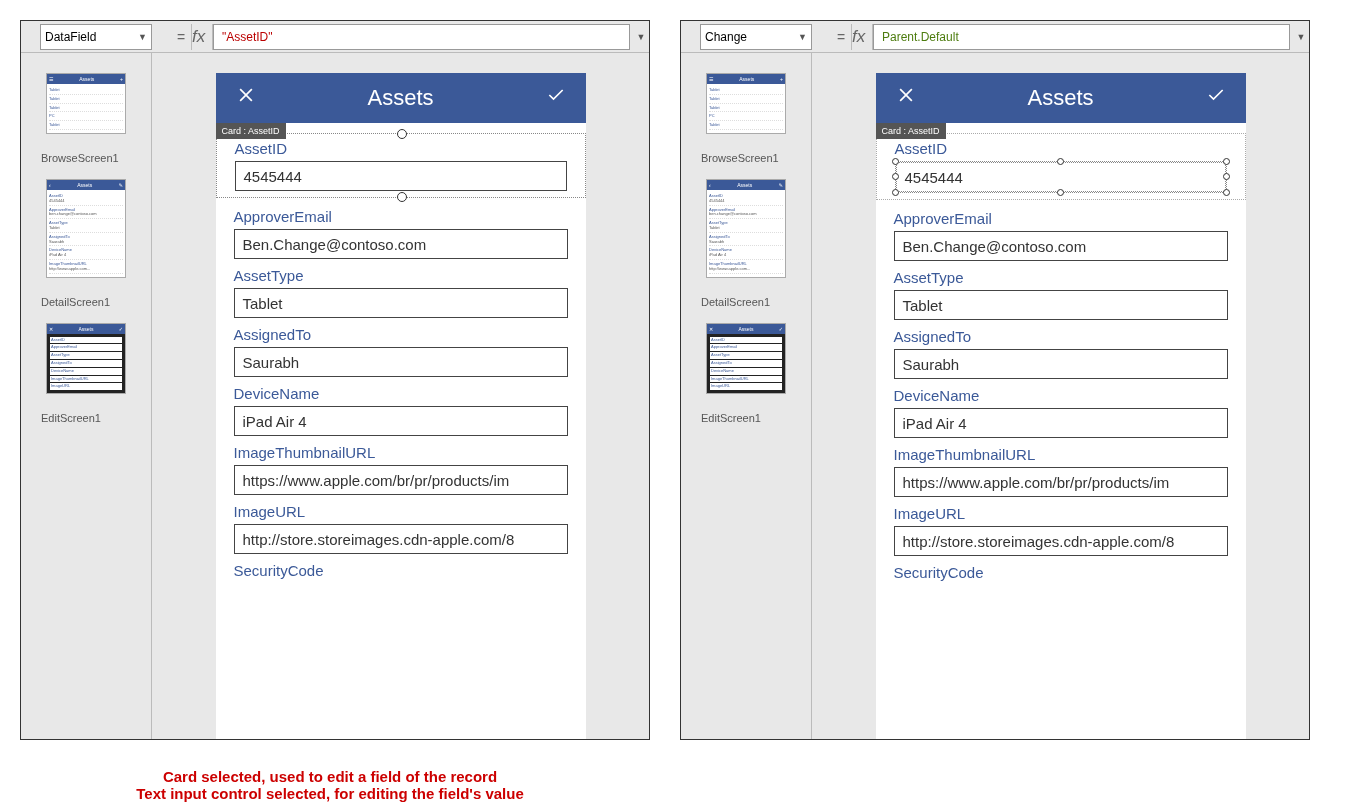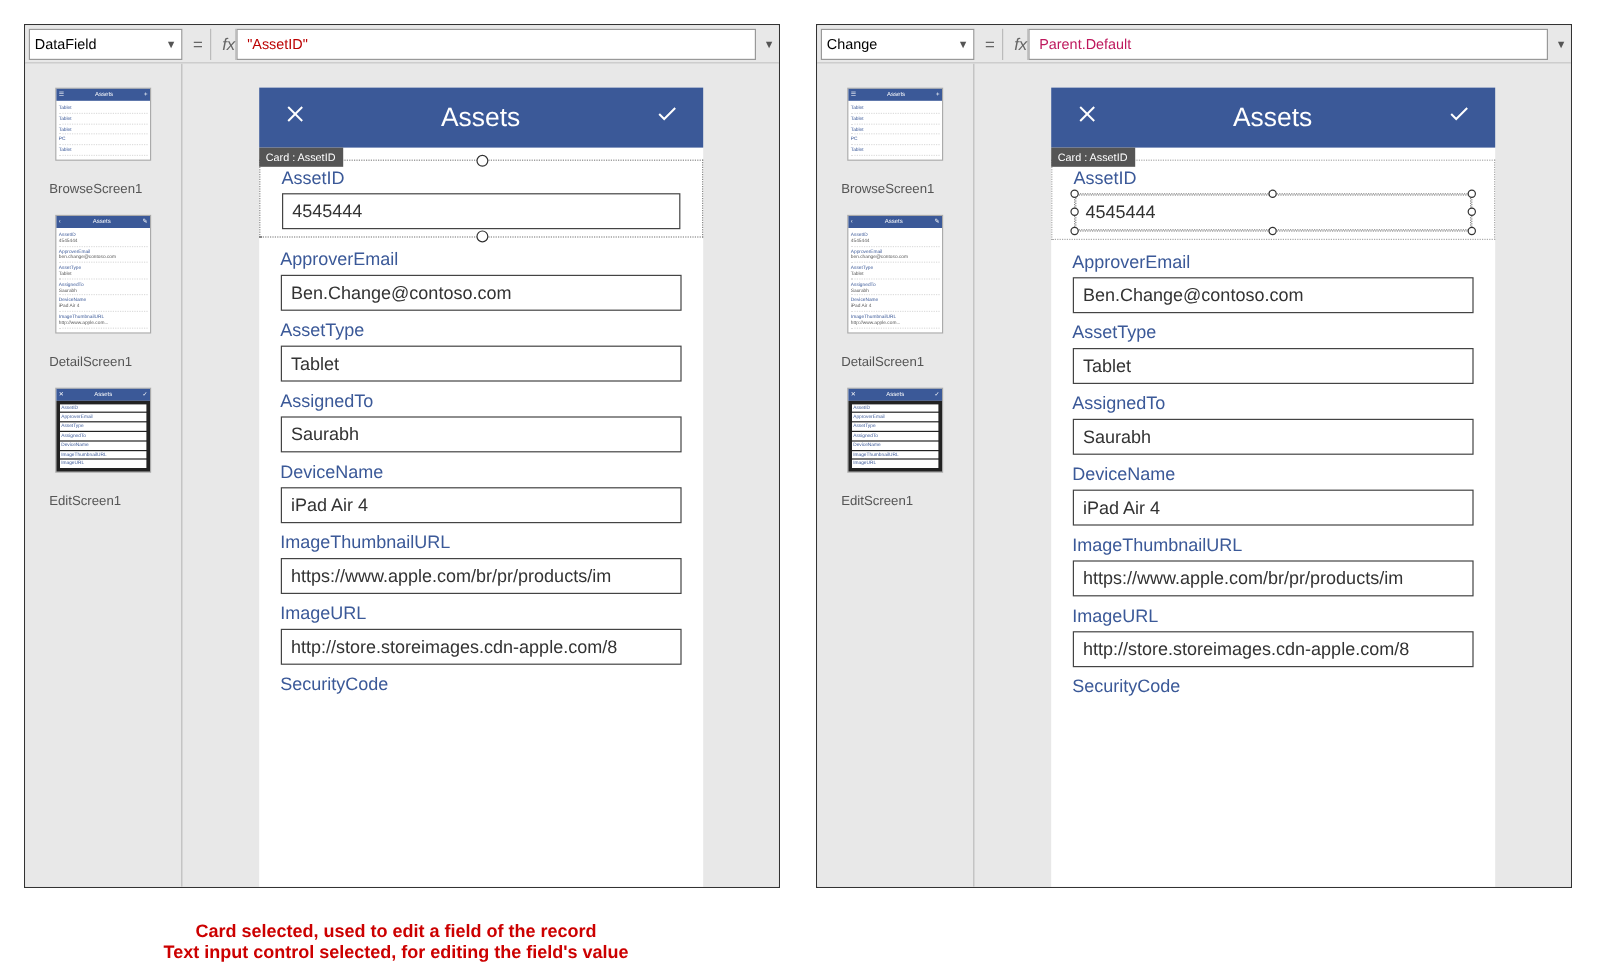--- a/index.html
+++ b/index.html
@@ -1,25 +1,25 @@
 <!DOCTYPE html>
 <html><head>
   <meta charset="utf-8">
   <style>
     * { margin: 0; padding: 0; box-sizing: border-box; font-family: "Segoe UI", Arial, sans-serif; }
     body { background: #fff; width: 1351px; height: 812px; position: relative; }
     .container { display: flex; gap: 30px; padding: 20px; }
     .pane { width: 630px; height: 720px; border: 1px solid #333; display: flex; flex-direction: column; }
     .formula-bar { display: flex; align-items: center; height: 32px; background: #e8e8e8; border-bottom: 1px solid #bbb; }
-    .property-select { width: 128px; height: 26px; background: #fff; border: 1px solid #999; margin: 3px; font-size: 12px; padding: 0 4px; display: flex; align-items: center; justify-content: space-between; }
+    .property-select { width: 112px; height: 26px; background: #fff; border: 1px solid #999; margin: 19px; font-size: 12px; padding: 0 4px; display: flex; align-items: center; justify-content: space-between; }
     .property-select span.chev { font-size: 9px; color: #555; }
     .equals { width: 20px; text-align: center; color: #666; font-size: 14px; }
-    .fx-icon { width: 22px; font-style: italic; text-align: right; color: #666; font-size: 14px; border-left: 1px solid #bbb; border-right: 1px solid #bbb; height: 26px; line-height: 26px; }
+    .fx-icon { width: 22px; font-style: italic; text-align: left; color: #666; font-size: 17px; border-left: 1px solid #bbb; border-right: 1px solid #bbb; height: 26px; line-height: 26px; }
     .formula-text { flex: 1; background: #fff; height: 26px; margin: 3px 3px 3px 0; border: 1px solid #999; padding: 0 8px; font-size: 12px; display: flex; align-items: center; color: #b00; }
-    .formula-text.blk { color: #be185d; }
+    .formula-text.blk { color: #4d7c0f; }
     .formula-chev { width: 16px; text-align: center; font-size: 9px; color: #555; }
     .main-area { flex: 1; display: flex; background: #e8e8e8; overflow: hidden; }
     .thumbs { width: 130px; display: flex; flex-direction: column; padding: 20px 5px; gap: 5px; overflow: hidden; }
     .thumb-wrap { }
     .thumb { width: 80px; margin: 0 auto 4px; background: #fff; border: 1px solid #aaa; font-size: 4px; line-height: 1.2; }
     .thumb-header { background: #3b5998; color: #fff; text-align: center; padding: 2px; font-size: 5px; display: flex; align-items: center; justify-content: space-between; }
     .thumb-header span.mid { flex: 1; text-align: center; }
     .thumb-body { padding: 2px; color: #3b5998; }
     .thumb-row { margin: 1px 0; border-bottom: 1px dotted #ddd; padding: 1px 0; }
     .thumb-row .lbl { color: #3b5998; }

